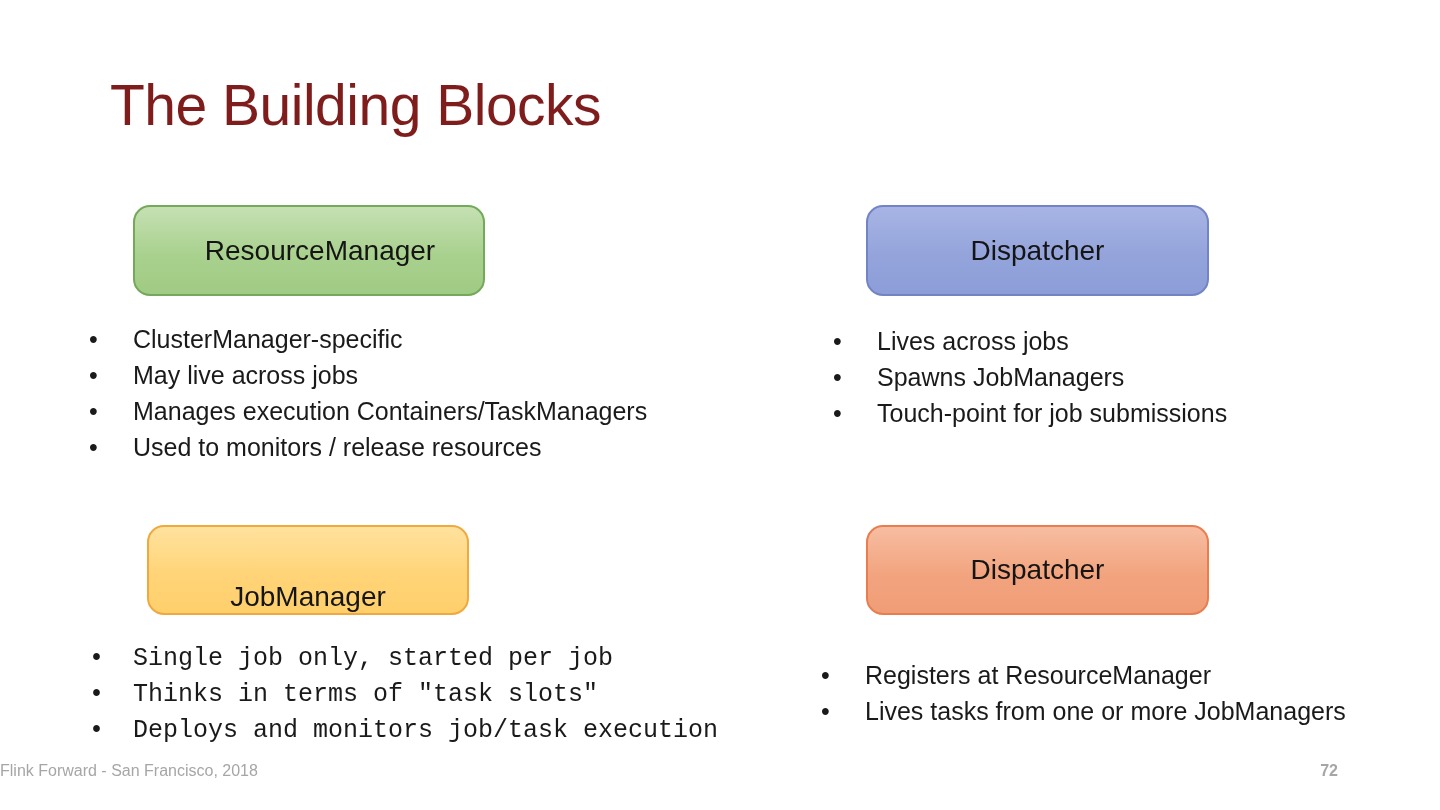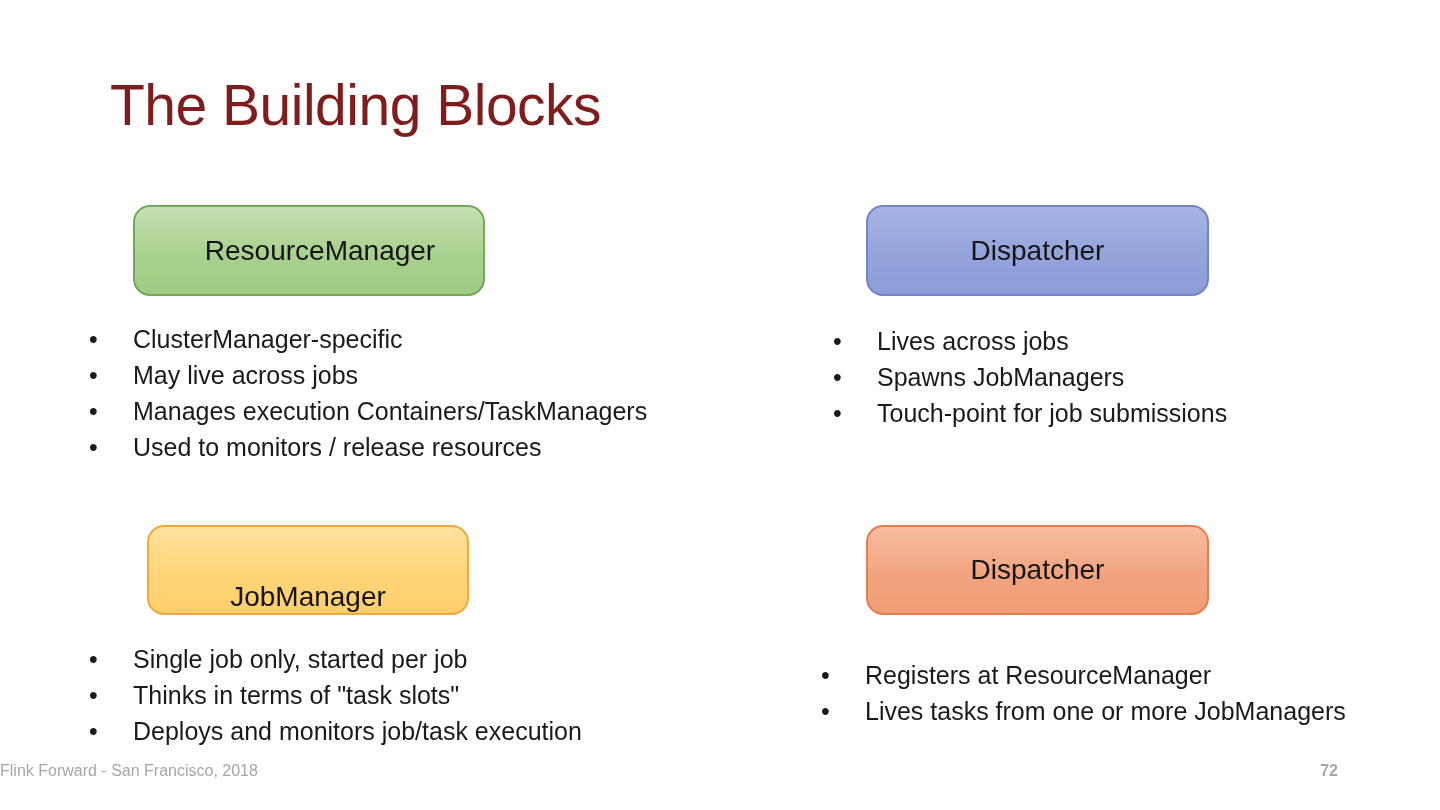--- a/index.html
+++ b/index.html
@@ -74,21 +74,21 @@
   .bullet-list li::before {
     content: "\2022";
     position: absolute;
     left: 2px;
     top: 0;
     font-size: 25px;
     color: #1a1a1a;
   }
   .pos-rm-list { left: 74px;  top: 308px; width: 660px; }
   .pos-dp-list { left: 818px; top: 310px; width: 560px; }
-  .pos-jm-list { left: 74px;  top: 628px; width: 620px; }
+  .pos-jm-list { left: 74px;  top: 628px; width: 620px; font-family: Liberation Mono, monospace; }
   .pos-tm-list { left: 806px; top: 644px; width: 620px; }
 
   .footer-text {
     position: absolute;
     left: 0;
     right: 0;
     top: 762px;
     text-align: left;
     font-size: 16px;
     color: #a6a6a6;

